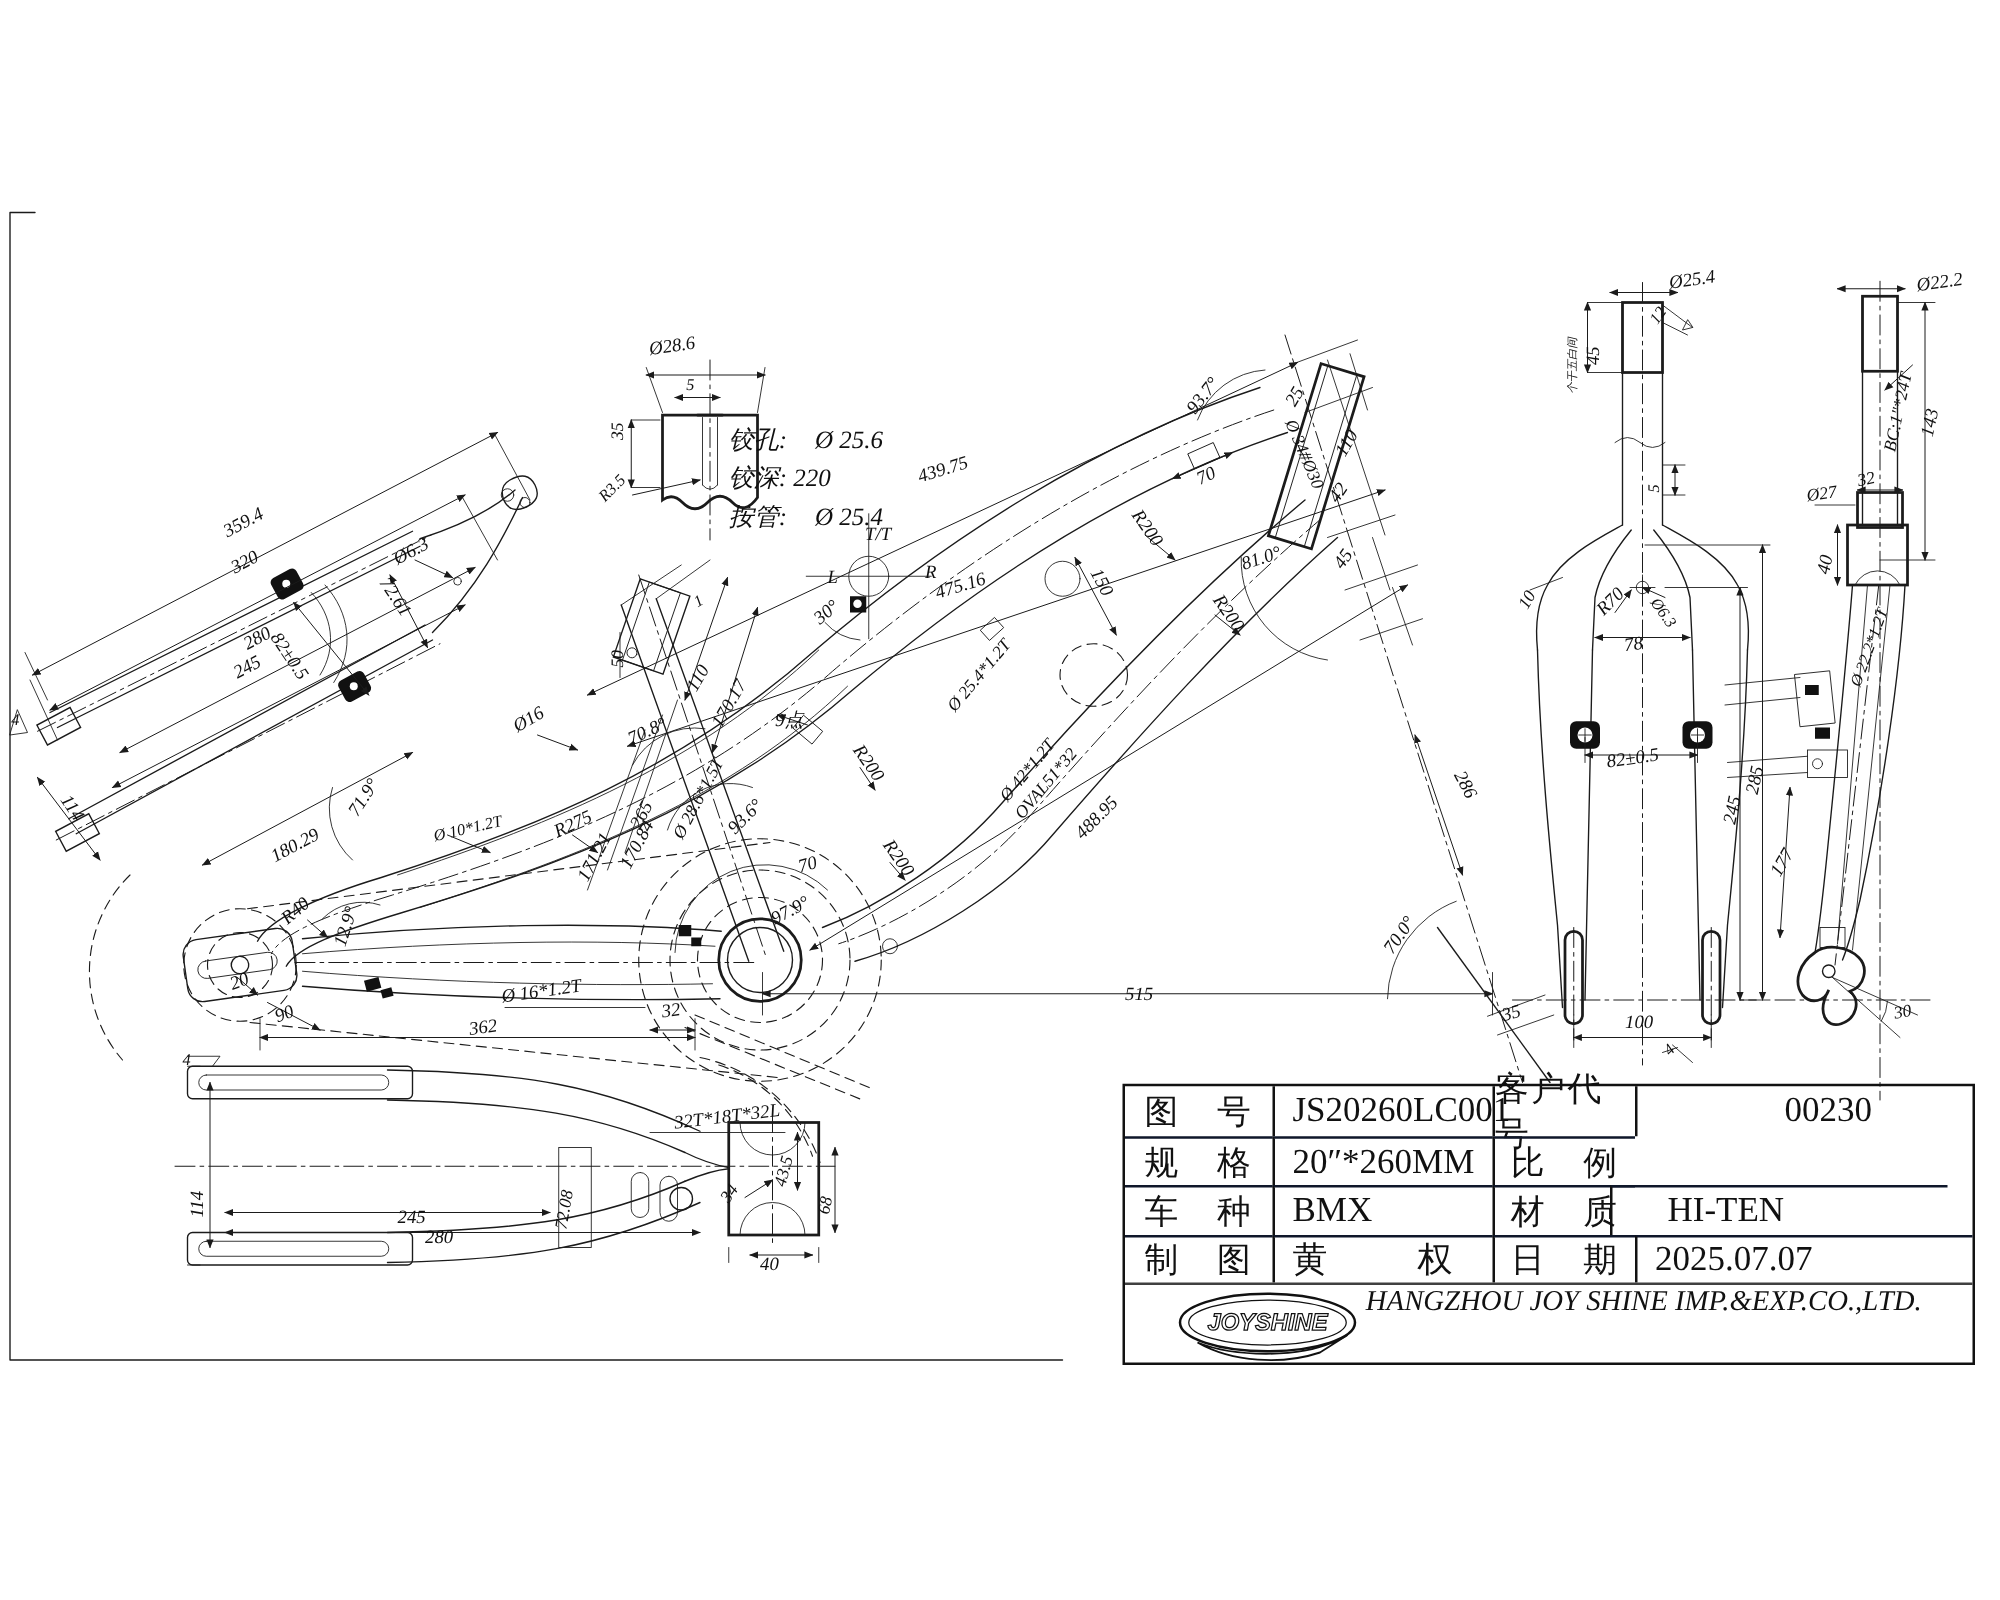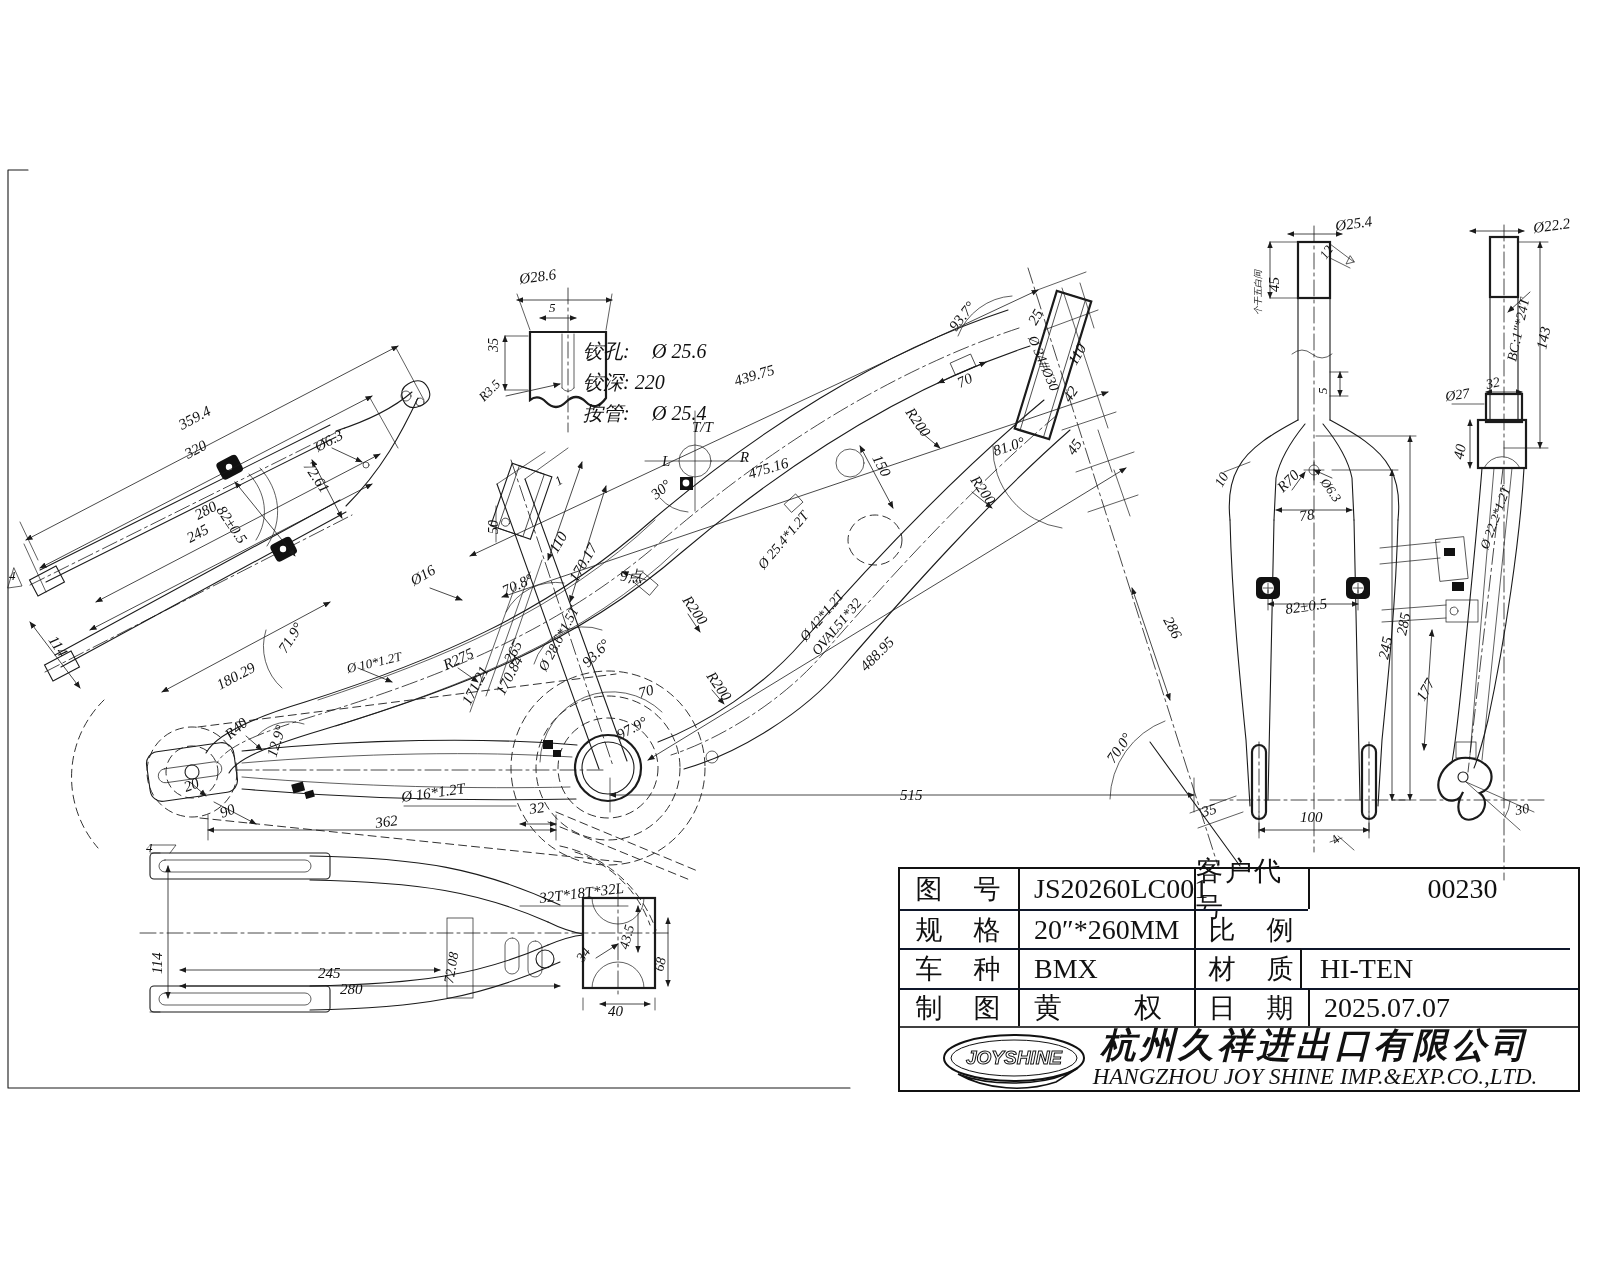--- a/index.html
+++ b/index.html
@@ -417,34 +417,33 @@
   <div class="cell lbl" style="left:294px;top:0;width:114px;height:40px;border-top:none;">客户代号</div>
   <div class="cell val valc" style="left:408px;top:0;width:270px;height:40px;border-top:none;padding-left:37px;">00230</div>
 
   <div class="cell lbl" style="left:0;top:40px;width:118px;height:39px;border-left:none;">规　格</div>
   <div class="cell val" style="left:118px;top:40px;width:176px;height:39px;">20″*260MM</div>
   <div class="cell lbl" style="left:294px;top:40px;width:114px;height:39px;">比　例</div>
 
   <div class="cell lbl" style="left:0;top:79px;width:118px;height:40px;border-left:none;">车　种</div>
   <div class="cell val" style="left:118px;top:79px;width:176px;height:40px;">BMX</div>
   <div class="cell lbl" style="left:294px;top:79px;width:114px;height:40px;">材　质</div>
-  <div class="cell val" style="left:400px;top:79px;width:270px;height:40px;padding-left:18px;">HI-TEN</div>
+  <div class="cell val" style="left:388px;top:79px;width:270px;height:40px;padding-left:44px;">HI-TEN</div>
 
   <div class="cell lbl" style="left:0;top:119px;width:118px;height:38px;border-left:none;">制　图</div>
   <div class="cell val" style="left:118px;top:119px;width:176px;height:38px;letter-spacing:22px;">黄　权</div>
   <div class="cell lbl" style="left:294px;top:119px;width:114px;height:38px;">日　期</div>
   <div class="cell val" style="left:408px;top:119px;width:270px;height:38px;">2025.07.07</div>
 
   <div id="corow">
     <div id="logo">
       <svg width="150" height="60" viewBox="0 0 150 60">
         <ellipse cx="76" cy="28" rx="70" ry="23" fill="none" stroke="#111" stroke-width="2"></ellipse>
         <ellipse cx="76" cy="28" rx="63" ry="18" fill="none" stroke="#111" stroke-width="1"></ellipse>
         <path d="M20,44 C50,56 100,56 128,44 L140,38 L118,52 C88,62 48,60 20,44 Z" fill="none" stroke="#111" stroke-width="1.5"></path>
         <text x="76" y="34" text-anchor="middle" font-size="19" font-style="italic" font-weight="bold" fill="#fff" stroke="#111" stroke-width="1" font-family="Liberation Sans, sans-serif">JOYSHINE</text>
       </svg>
     </div>
     <div id="coname">
-      <div id="cocn">杭州久祥进出口有限公司</div>
       <div id="coen">HANGZHOU JOY SHINE IMP.&amp;EXP.CO.,LTD.</div>
     </div>
   </div>
 </div>
 
 </body></html>

